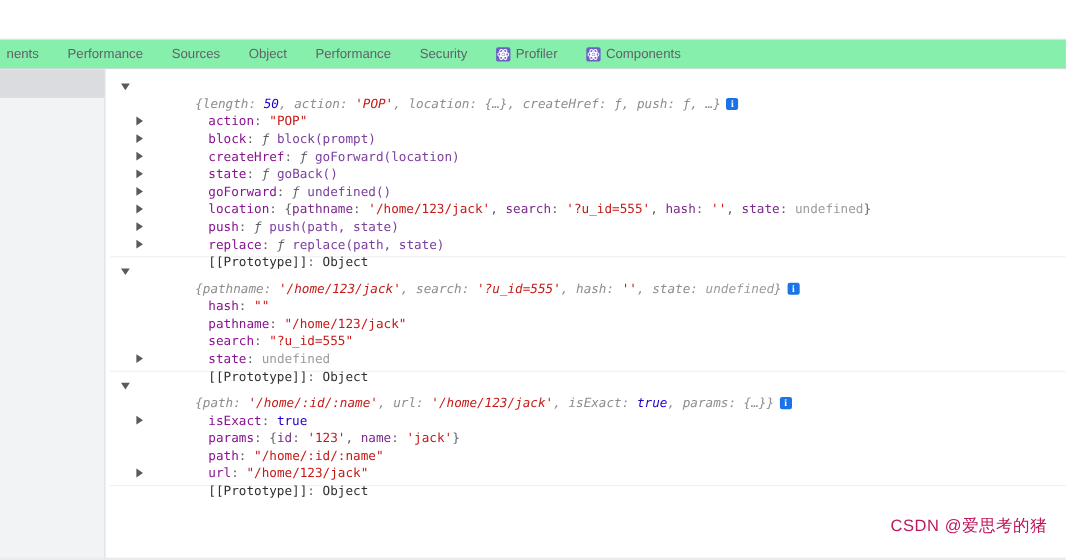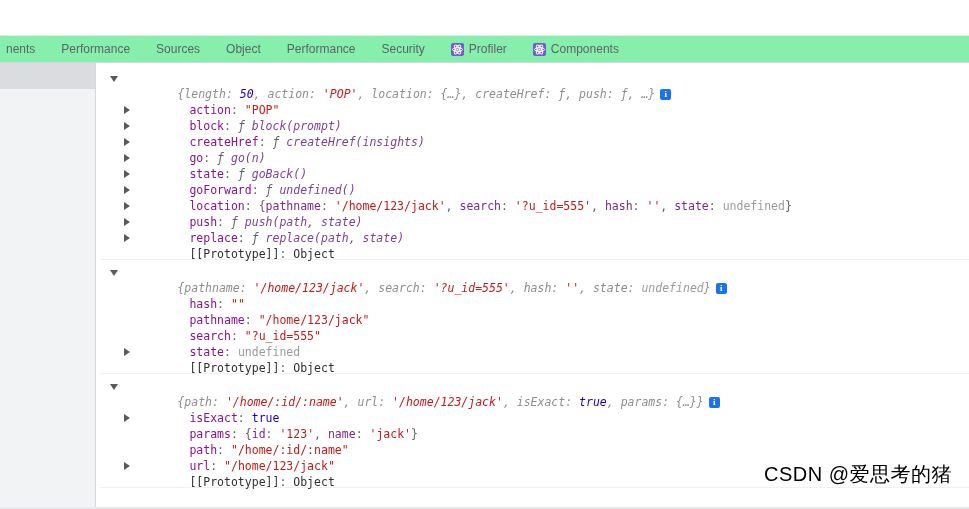--- a/index.html
+++ b/index.html
@@ -111,21 +111,21 @@
     font-family: "DejaVu Sans Mono", "Liberation Mono", monospace;
     font-size: 11.5px;
     line-height: 16px;
     color: #202124;
     overflow: hidden;
     position: relative;
   }
 
   .msg-group {
     border-bottom: 1px solid #f0f0f0;
-    padding: 4px 0 13px 0;
+    padding: 4px 0 3px 0;
   }
   .msg-group:first-child { padding-top: 7px; }
 
   .line {
     display: block;
     white-space: pre;
     height: 16px;
     padding-left: 22px;
     position: relative;
   }
@@ -156,21 +156,21 @@
 
   
   .preview  { color: #8d8d8d; font-style: italic; }
   .prop     { color: #881391; }
   .prop-dark{ color: #7a2a8a; }
   .str      { color: #c41a16; }
   .num      { color: #1c00cf; }
   .bool     { color: #1c00cf; }
   .undef    { color: #9b9b9b; }
   .fn-mark  { color: #5f6368; font-style: italic; }
-  .fn-sig   { color: #7b3f9d; font-style: italic; }
+  .fn-sig   { color: #7b3f9d; }
   .punct    { color: #5f6368; }
   .proto    { color: #303030; }
   .objname  { color: #303030; }
   .prev-str { color: #c41a16; font-style: italic; }
   .prev-num { color: #1c00cf; font-style: italic; }
   .prev-key { color: #8d8d8d; font-style: italic; }
   .prev-bool{ color: #1c00cf; font-style: italic; }
   .prev-undef { color: #9b9b9b; font-style: italic; }
 
   
@@ -196,22 +196,22 @@
     background: #ffffff;
     flex: none;
   }
 
   
   .watermark {
     position: absolute;
     right: 17px;
     bottom: 21px;
     font-family: "Liberation Sans", sans-serif;
-    font-size: 20px;
-    color: #000000;
+    font-size: 15px;
+    color: #be185d;
     letter-spacing: 0.5px;
     user-select: none;
     white-space: nowrap;
   }
 
   
   .bottom-strip {
     position: absolute;
     left: 0; right: 0; bottom: 0;
     height: 2px;
@@ -294,26 +294,23 @@
 
       <div class="line lvl1">
         <span class="prop">action</span><span class="punct">: </span><span class="str">"POP"</span>
       </div>
 
       <div class="line lvl1-tri">
         <span class="tri tri-right"></span><span class="prop">block</span><span class="punct">: </span><span class="fn-mark">ƒ </span><span class="fn-sig">block(prompt)</span>
       </div>
 
       <div class="line lvl1-tri">
-        <span class="tri tri-right"></span><span class="prop">createHref</span><span class="punct">: </span><span class="fn-mark">ƒ </span><span class="fn-sig">createHref(insights)</span>
-      </div>
-
-      <div class="line lvl1-tri">
-        <span class="tri tri-right"></span><span class="prop">go</span><span class="punct">: </span><span class="fn-mark">ƒ </span><span class="fn-sig">go(n)</span>
-      </div>
+        <span class="tri tri-right"></span><span class="prop">createHref</span><span class="punct">: </span><span class="fn-mark">ƒ </span><span class="fn-sig">goForward(location)</span>
+      </div>
+
 
       <div class="line lvl1-tri">
         <span class="tri tri-right"></span><span class="prop">state</span><span class="punct">: </span><span class="fn-mark">ƒ </span><span class="fn-sig">goBack()</span>
       </div>
 
       <div class="line lvl1-tri">
         <span class="tri tri-right"></span><span class="prop">goForward</span><span class="punct">: </span><span class="fn-mark">ƒ </span><span class="fn-sig">undefined()</span>
       </div>
 
 

